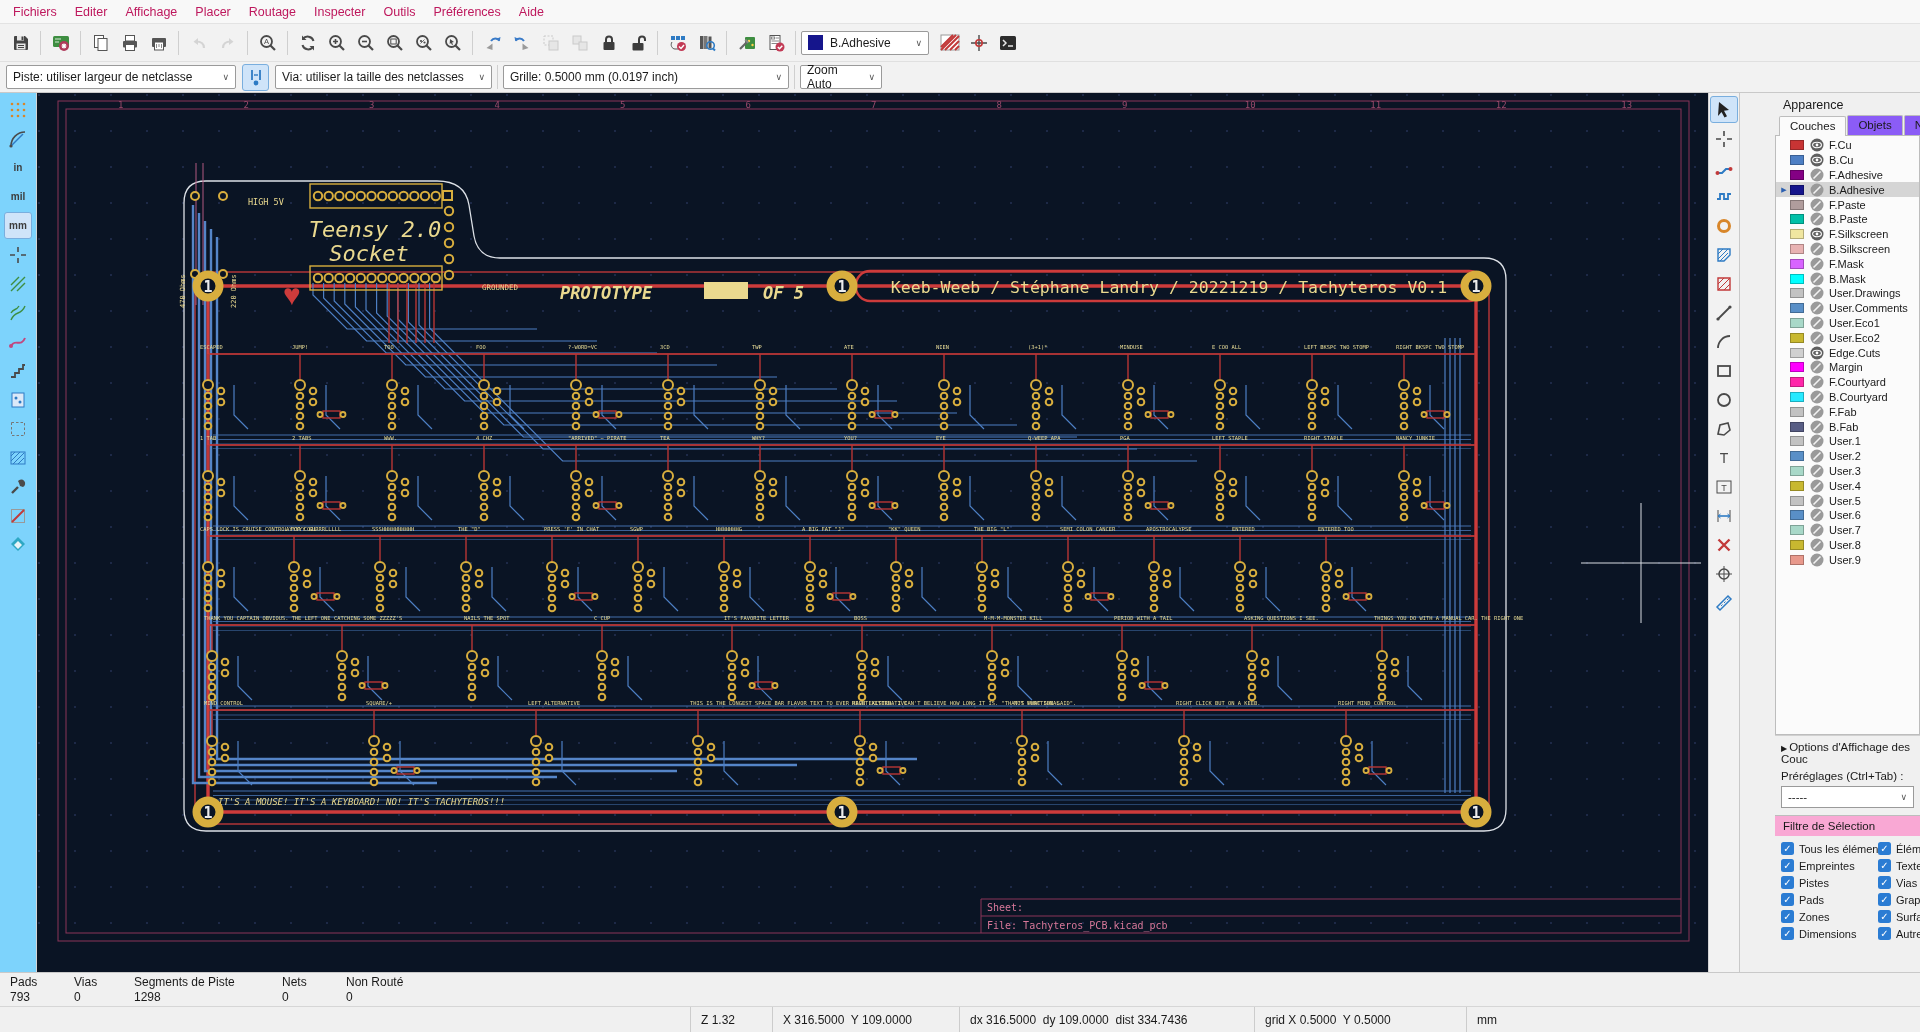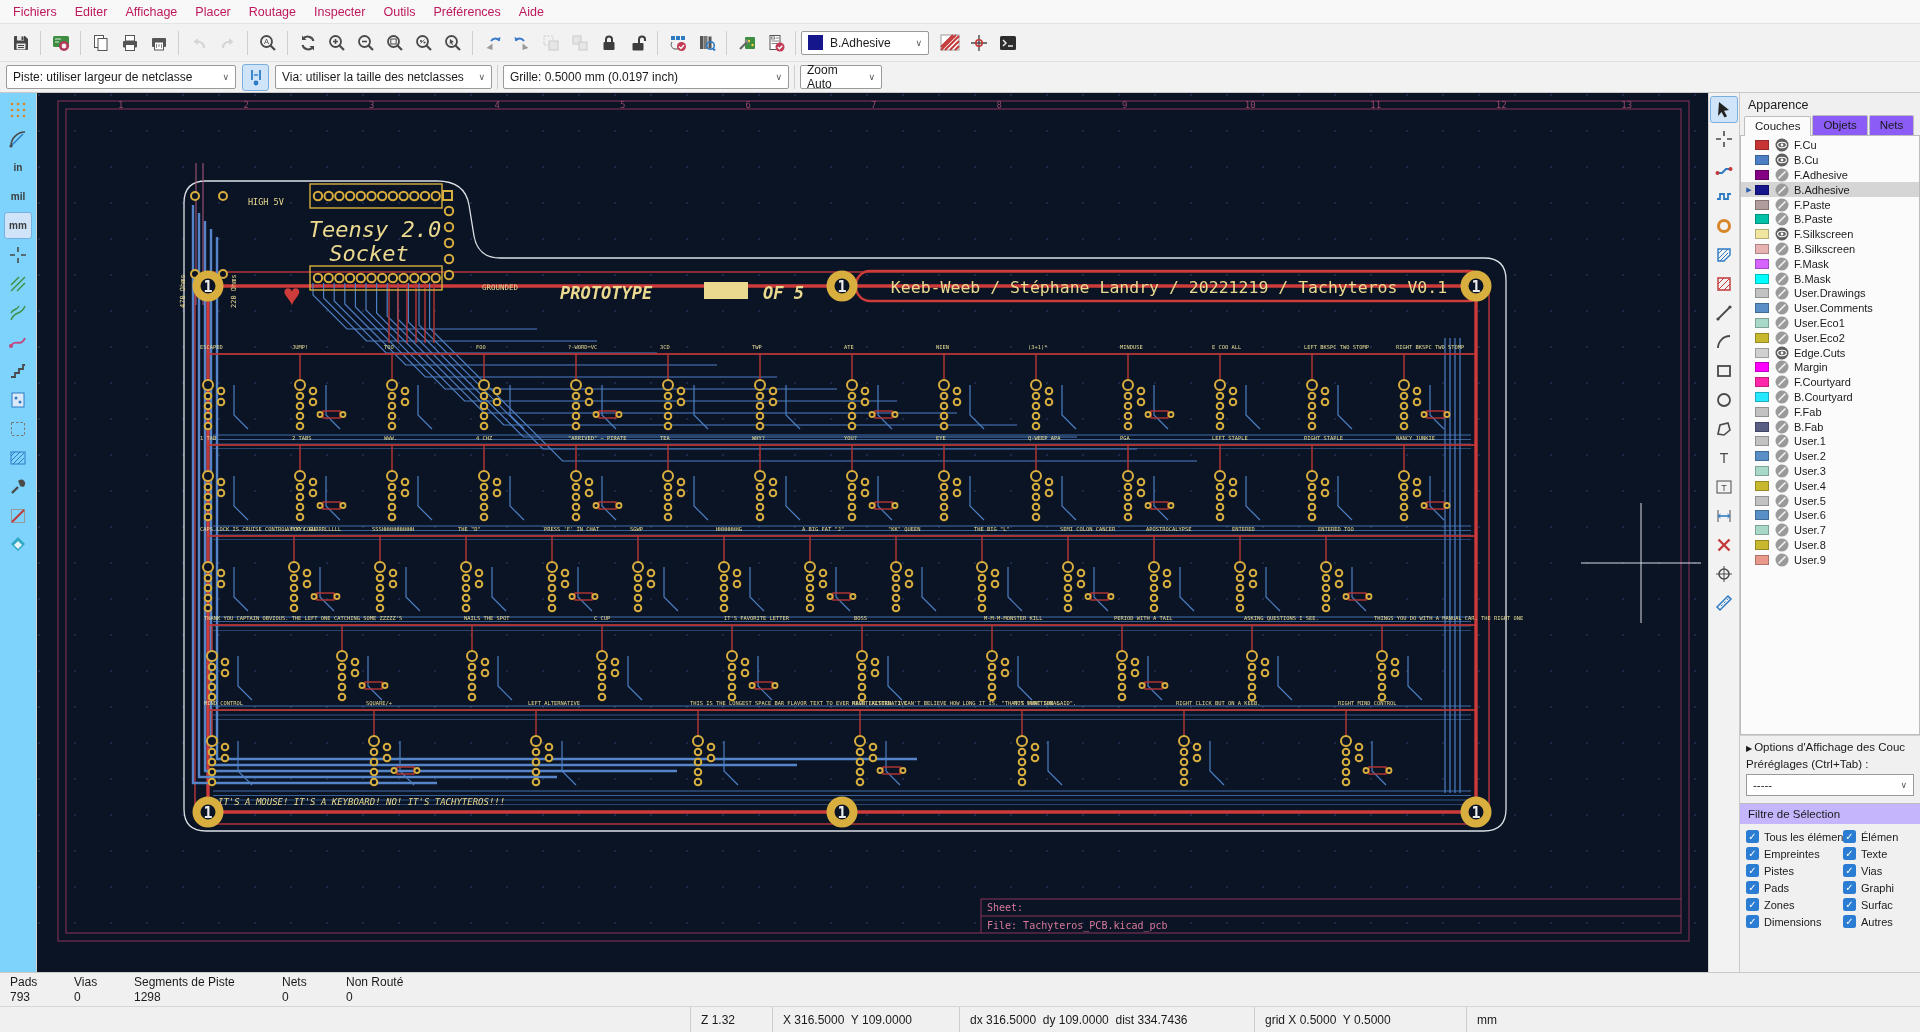--- a/index.html
+++ b/index.html
@@ -46,41 +46,41 @@
   .ltbtn { width:28px; height:27px; display:flex; align-items:center; justify-content:center;
            border-radius:3px; margin:1px 0; }
   .ltbtn.act { background:#cfe4f9; border:1px solid #79aede; }
   .canvas-wrap { width:1671px; background:#0a1424; position:relative; }
   .canvas-wrap svg { display:block; }
   .righttools { width:31px; background:#f2f2f2; border-left:1px solid #d4d4d4;
                 display:flex; flex-direction:column; align-items:center; padding-top:2px; }
 
   
   .apanel { width:181px; background:#f0f0f0; border-left:1px solid #c9c9c9; display:flex;
-            flex-direction:column; font-size:11.5px; color:#1a1a1a; overflow:hidden; }
+            flex-direction:column; font-size:11.5px; color:#1a1a1a; overflow:hidden;padding-left:35px; }
   .apanel h3 { font-size:12.5px; font-weight:normal; padding:5px 8px 3px 8px; }
   .atabs { display:flex; padding-left:4px; }
   .atab { padding:3px 10px; font-size:11.5px; background:#8b5cf6; border:1px solid #bdbdbd;
           border-bottom:none; margin-right:1px; border-radius:2px 2px 0 0; }
   .atab.on { background:#fbfbfb; position:relative; top:1px; padding-bottom:4px; }
   .layerlist { background:#fbfbfb; border:1px solid #bdbdbd; flex:0 0 600px; overflow:hidden; padding-top:2px; }
   .layer-row { display:flex; align-items:center; height:14.8px; padding-left:2px; }
   .layer-row.sel { background:#d5d5d5; }
   .larrow { width:12px; font-size:7px; color:#2b5fb0; text-align:center; }
   .lswatch { width:14px; height:10px; display:inline-block; border:1px solid rgba(0,0,0,.25); }
   .leye { width:15px; height:14px; margin:0 4px 0 6px; display:inline-flex; }
   .lname { font-size:11px; }
   .optrow { padding:5px 6px 3px 6px; border-top:1px solid #d0d0d0; font-size:11.5px; }
   .optrow .tri { font-size:8px; margin-right:2px; }
   .presets { padding:2px 6px 7px 6px; }
   .presets .plabel { font-size:11.5px; margin-bottom:4px; }
   .pselect { height:22px; background:#fff; border:1px solid #9a9a9a; display:flex; align-items:center;
              font-size:11.5px; padding:0 6px; }
   .pselect .chev { margin-left:auto; color:#555; font-size:9px; }
-  .filterhdr { background:#c4b5fd; padding:4px 8px; font-size:11.5px; border-top:1px solid #bdbdbd; }
+  .filterhdr { background:#f9a8d4; padding:4px 8px; font-size:11.5px; border-top:1px solid #bdbdbd; }
   .filtergrid { display:grid; grid-template-columns:97px 84px; padding:6px 2px 6px 6px; row-gap:4px; background:#f0f0f0; }
   .fitem { display:flex; align-items:center; overflow:hidden; white-space:nowrap; font-size:11px; }
   .cbx { width:13px; height:13px; background:#2b7cd3; border-radius:2.5px; color:#fff; font-size:10px;
          line-height:13px; text-align:center; margin-right:5px; flex:0 0 auto; }
 
   
   .statusbar { height:34px; background:#f0f0f0; border-top:1px solid #c9c9c9; display:flex;
                padding-left:10px; flex:0 0 auto; }
   .scell { display:flex; flex-direction:column; justify-content:center; font-size:12px; color:#1a1a1a; }
   .scell .lab { line-height:15px; }

